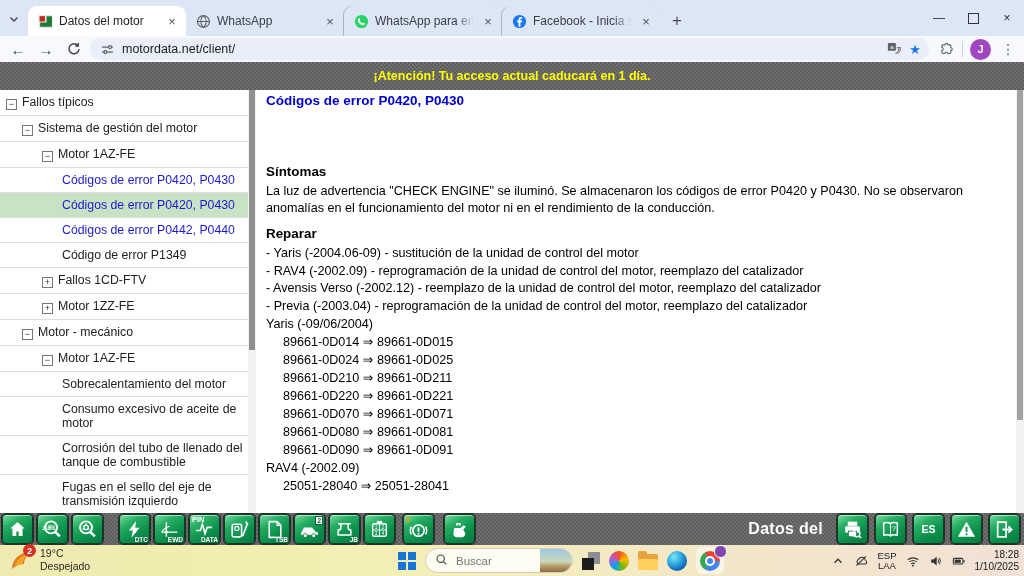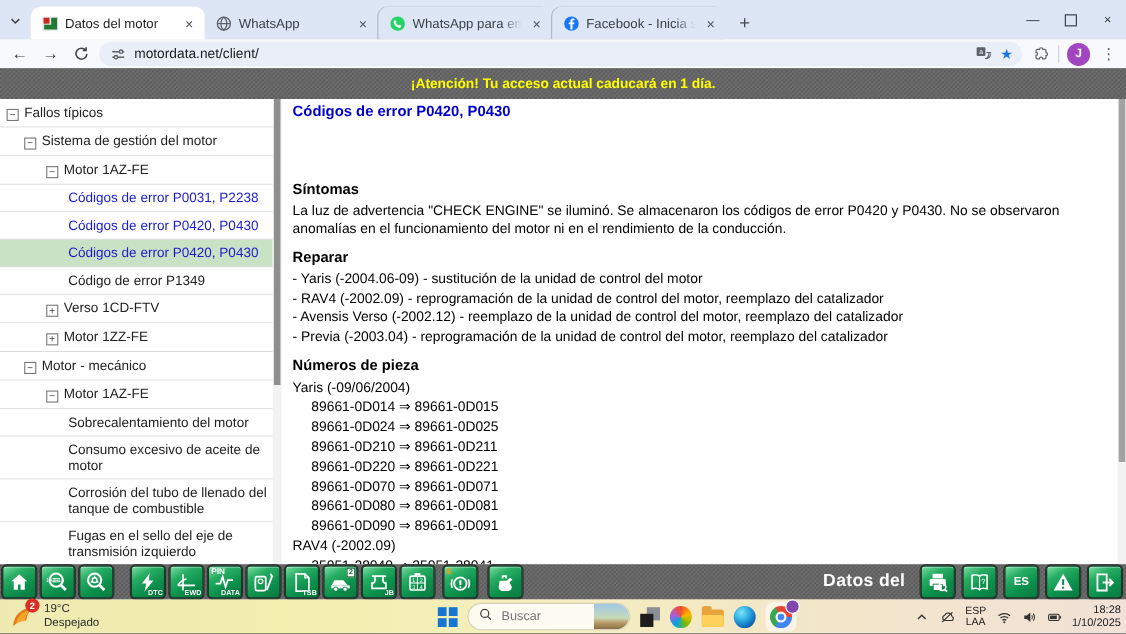--- a/index.html
+++ b/index.html
@@ -256,39 +256,39 @@
         </div>
 
         <div class="trow lvl-1 kind-text tree-hostminus" data-name="sidebar-item">
           <span class="tbox tree-minus" data-name="tree-toggle-icon"></span><span class="tlabel2" data-name="sidebar-item-label">Sistema de gestión del motor</span>
         </div>
 
         <div class="trow lvl-2 kind-text tree-hostminus" data-name="sidebar-item">
           <span class="tbox tree-minus" data-name="tree-toggle-icon"></span><span class="tlabel2" data-name="sidebar-item-label">Motor 1AZ-FE</span>
         </div>
 
-        <div class="trow lvl-3 kind-link" data-name="sidebar-item">
-          <span class="tlabel2" data-name="sidebar-item-label">Códigos de error P0031, P2238</span>
-        </div>
 
         <div class="trow lvl-3 kind-link" data-name="sidebar-item">
           <span class="tlabel2" data-name="sidebar-item-label">Códigos de error P0420, P0430</span>
         </div>
 
         <div class="trow lvl-3 kind-link selected" data-name="sidebar-item">
           <span class="tlabel2" data-name="sidebar-item-label">Códigos de error P0420, P0430</span>
         </div>
 
+        <div class="trow lvl-3 kind-link" data-name="sidebar-item">
+          <span class="tlabel2" data-name="sidebar-item-label">Códigos de error P0442, P0440</span>
+        </div>
 
         <div class="trow lvl-3 kind-text" data-name="sidebar-item">
           <span class="tlabel2" data-name="sidebar-item-label">Código de error P1349</span>
         </div>
 
         <div class="trow lvl-2 kind-text tree-hostplus" data-name="sidebar-item">
-          <span class="tbox tree-plus" data-name="tree-toggle-icon"></span><span class="tlabel2" data-name="sidebar-item-label">Verso 1CD-FTV</span>
+          <span class="tbox tree-plus" data-name="tree-toggle-icon"></span><span class="tlabel2" data-name="sidebar-item-label">Fallos 1CD-FTV</span>
         </div>
 
         <div class="trow lvl-2 kind-text tree-hostplus" data-name="sidebar-item">
           <span class="tbox tree-plus" data-name="tree-toggle-icon"></span><span class="tlabel2" data-name="sidebar-item-label">Motor 1ZZ-FE</span>
         </div>
 
         <div class="trow lvl-1 kind-text tree-hostminus" data-name="sidebar-item">
           <span class="tbox tree-minus" data-name="tree-toggle-icon"></span><span class="tlabel2" data-name="sidebar-item-label">Motor - mecánico</span>
         </div>
 
@@ -324,21 +324,20 @@
       <div data-name="repair-list">
 
           <div class="rline" data-name="repair-line">- Yaris (-2004.06-09) - sustitución de la unidad de control del motor</div>
 
           <div class="rline" data-name="repair-line">- RAV4 (-2002.09) - reprogramación de la unidad de control del motor, reemplazo del catalizador</div>
 
           <div class="rline" data-name="repair-line">- Avensis Verso (-2002.12) - reemplazo de la unidad de control del motor, reemplazo del catalizador</div>
 
           <div class="rline" data-name="repair-line">- Previa (-2003.04) - reprogramación de la unidad de control del motor, reemplazo del catalizador</div>
         </div>
-      <div class="sec-h" data-name="parts-heading">Números de pieza</div>
       <div data-name="part-groups">
 
           <div class="pgroup" data-name="part-group">
             <div class="pvehicle" data-name="part-vehicle">Yaris (-09/06/2004)</div>
             <div class="plist" data-name="part-list">
 
                 <div class="pline" data-name="part-number-line">89661-0D014 ⇒ 89661-0D015</div>
 
                 <div class="pline" data-name="part-number-line">89661-0D024 ⇒ 89661-0D025</div>
 

